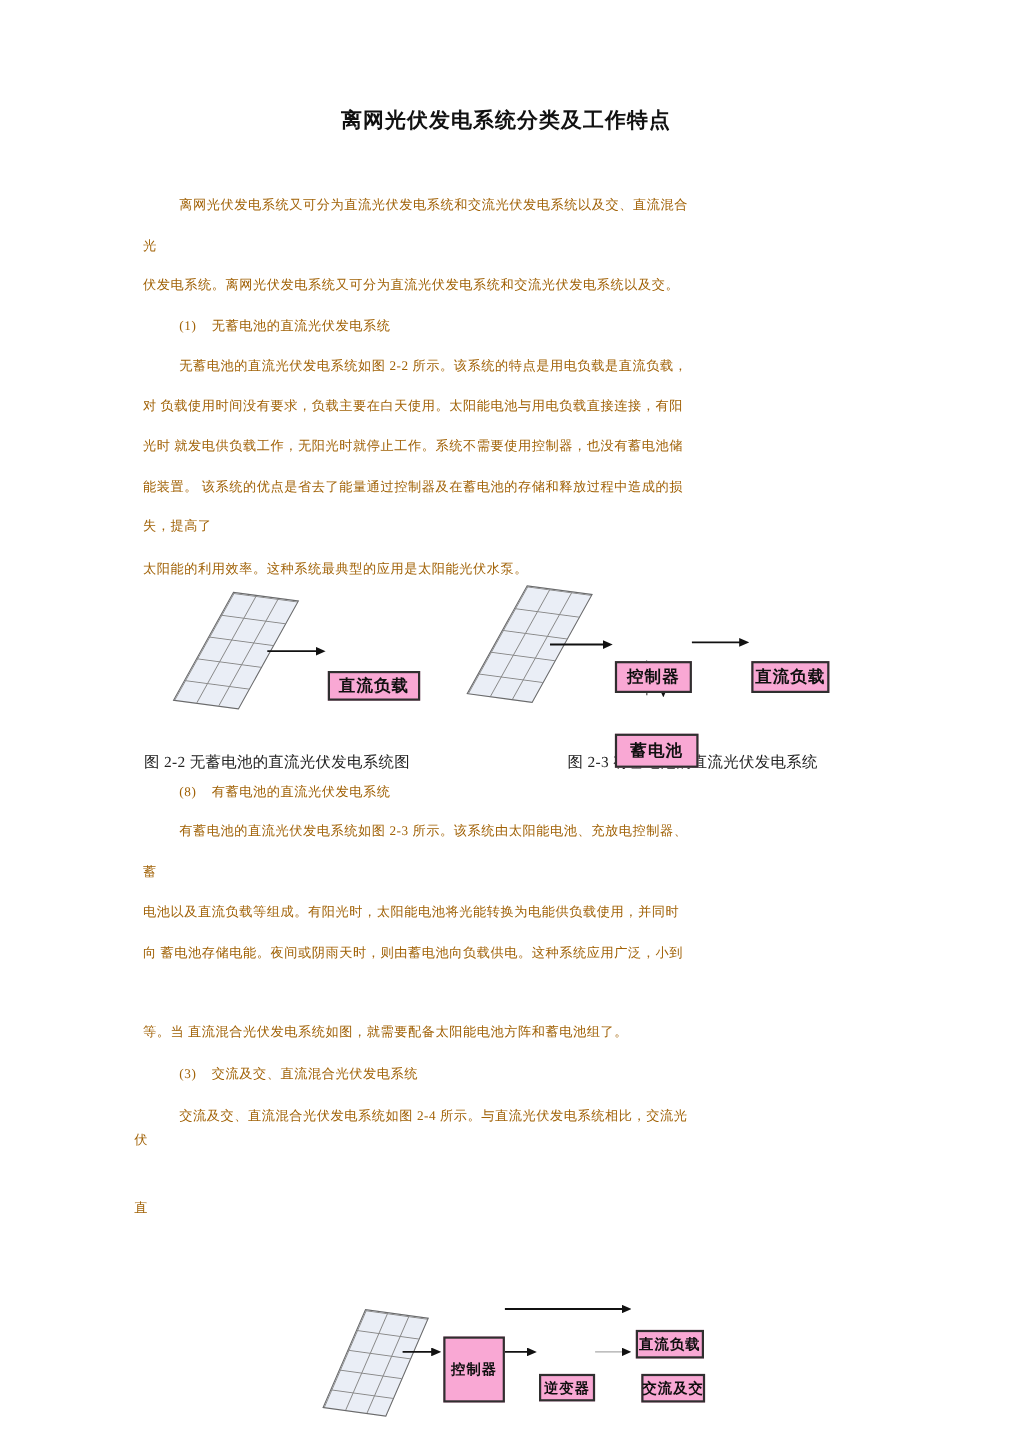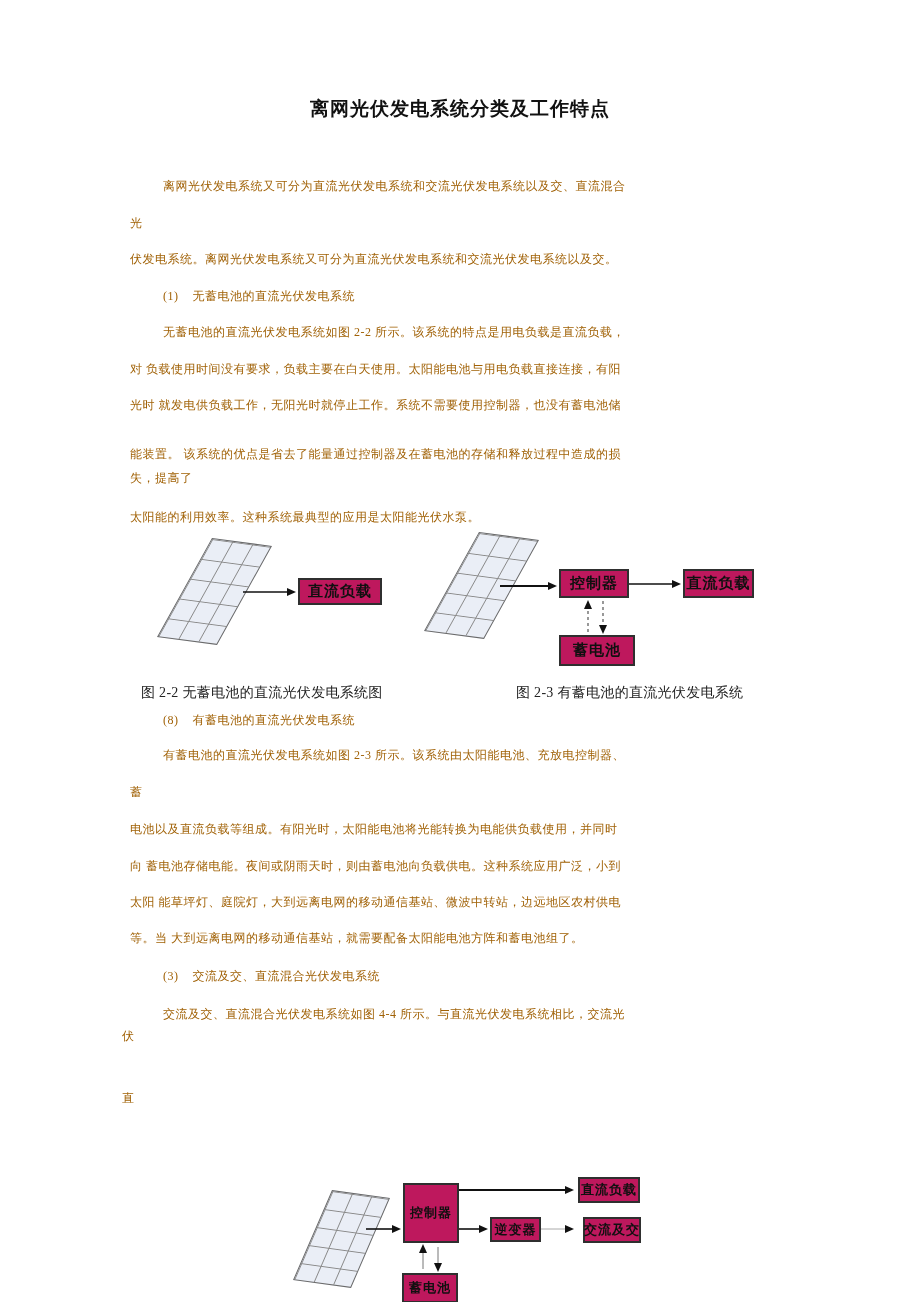--- a/index.html
+++ b/index.html
@@ -31,61 +31,60 @@
     background-color:#eaeef6;
     background-image:
       linear-gradient(to right,#8a8a8a 1px,transparent 1px),
       linear-gradient(to bottom,#8a8a8a 1px,transparent 1px);
     border:1px solid #6a6a6a;
     transform-origin:0 0;
     box-sizing:border-box;
   }
   .dbox{
     position:absolute;
-    background:#be185d;
+    background:#f9a8d4;
     border:2px solid #2f2f2f;
     display:flex;align-items:center;justify-content:center;
     font-family:"Liberation Sans","DejaVu Sans",sans-serif;
     font-weight:bold;color:#101010;
-    box-sizing:border-box;white-space:nowrap;
+    box-sizing:border-box;white-space:nowrap;margin-top:32px;
   }
   .fs15{font-size:15px;letter-spacing:1px;}
   .fs13{font-size:13px;letter-spacing:1px;}
   .overlay{position:absolute;left:0;top:0;pointer-events:none;}
 </style>
 </head>
 <body>
 
 <div class="page">
 
   <div class="doc-title">离网光伏发电系统分类及工作特点</div>
 
   <div class="bline" style="left:163px;top:176px">离网光伏发电系统又可分为直流光伏发电系统和交流光伏发电系统以及交、直流混合</div>
   <div class="bline" style="left:130px;top:213px">光</div>
   <div class="bline" style="left:130px;top:249px">伏发电系统。离网光伏发电系统又可分为直流光伏发电系统和交流光伏发电系统以及交。</div>
   <div class="bline" style="left:163px;top:286px">(1)    无蓄电池的直流光伏发电系统</div>
   <div class="bline" style="left:163px;top:322px">无蓄电池的直流光伏发电系统如图 2-2 所示。该系统的特点是用电负载是直流负载，</div>
   <div class="bline" style="left:130px;top:359px">对 负载使用时间没有要求，负载主要在白天使用。太阳能电池与用电负载直接连接，有阳</div>
   <div class="bline" style="left:130px;top:395px">光时 就发电供负载工作，无阳光时就停止工作。系统不需要使用控制器，也没有蓄电池储</div>
-  <div class="bline" style="left:130px;top:444px">能装置。 该系统的优点是省去了能量通过控制器及在蓄电池的存储和释放过程中造成的损</div>
+  <div class="bline" style="left:130px;top:432px">能装置。 该系统的优点是省去了能量通过控制器及在蓄电池的存储和释放过程中造成的损</div>
   <div class="bline" style="left:130px;top:468px">失，提高了</div>
   <div class="bline" style="left:130px;top:507px">太阳能的利用效率。这种系统最典型的应用是太阳能光伏水泵。</div>
   <div class="bline" style="left:163px;top:710px">(8)    有蓄电池的直流光伏发电系统</div>
   <div class="bline" style="left:163px;top:745px">有蓄电池的直流光伏发电系统如图 2-3 所示。该系统由太阳能电池、充放电控制器、</div>
   <div class="bline" style="left:130px;top:782px">蓄</div>
   <div class="bline" style="left:130px;top:856px">向 蓄电池存储电能。夜间或阴雨天时，则由蓄电池向负载供电。这种系统应用广泛，小到</div>
   <div class="bline" style="left:130px;top:819px">电池以及直流负载等组成。有阳光时，太阳能电池将光能转换为电能供负载使用，并同时</div>
-  <div class="bline" style="left:130px;top:892px">太阳 能草坪灯、庭院灯，大到远离电网的移动通信基站、微波中转站，边远地区农村供电</div>
-  <div class="bline" style="left:130px;top:928px">等。当 大到远离电网的移动通信基站，就需要配备太阳能电池方阵和蓄电池组了。</div>
+  <div class="bline" style="left:130px;top:928px">等。当 直流混合光伏发电系统如图，就需要配备太阳能电池方阵和蓄电池组了。</div>
   <div class="bline" style="left:163px;top:966px">(3)    交流及交、直流混合光伏发电系统</div>
-  <div class="bline" style="left:163px;top:1004px">交流及交、直流混合光伏发电系统如图 4-4 所示。与直流光伏发电系统相比，交流光</div>
+  <div class="bline" style="left:163px;top:1004px">交流及交、直流混合光伏发电系统如图 2-4 所示。与直流光伏发电系统相比，交流光</div>
   <div class="bline" style="left:122px;top:1026px">伏</div>
   <div class="bline" style="left:122px;top:1088px">直</div>
 
-  <div class="caption" style="left:141px;top:684px">图 2-2 无蓄电池的直流光伏发电系统图</div>
+  <div class="caption" style="left:131px;top:684px">图 2-2 无蓄电池的直流光伏发电系统图</div>
   <div class="caption" style="left:516px;top:684px">图 2-3 有蓄电池的直流光伏发电系统</div>
 
   <div class="panel" style="width:60px;height:100px;background-size:20px 20px;transform:matrix(1,0.133,-0.55,0.99,212,538);"></div>
   <div class="panel" style="width:60px;height:100px;background-size:20px 20px;transform:matrix(1,0.133,-0.55,0.99,479,532);"></div>
   <div class="panel" style="width:58px;height:90px;background-size:19.4px 18px;transform:matrix(1,0.138,-0.433,1,332,1190);"></div>
 
   <svg class="overlay" width="920" height="1302" viewBox="0 0 920 1302">
     <defs>
       <marker id="ah" markerWidth="9" markerHeight="8" refX="1" refY="4" orient="auto" markerUnits="userSpaceOnUse">
         <path d="M0,0 L9,4 L0,8 z" fill="#111"></path>

